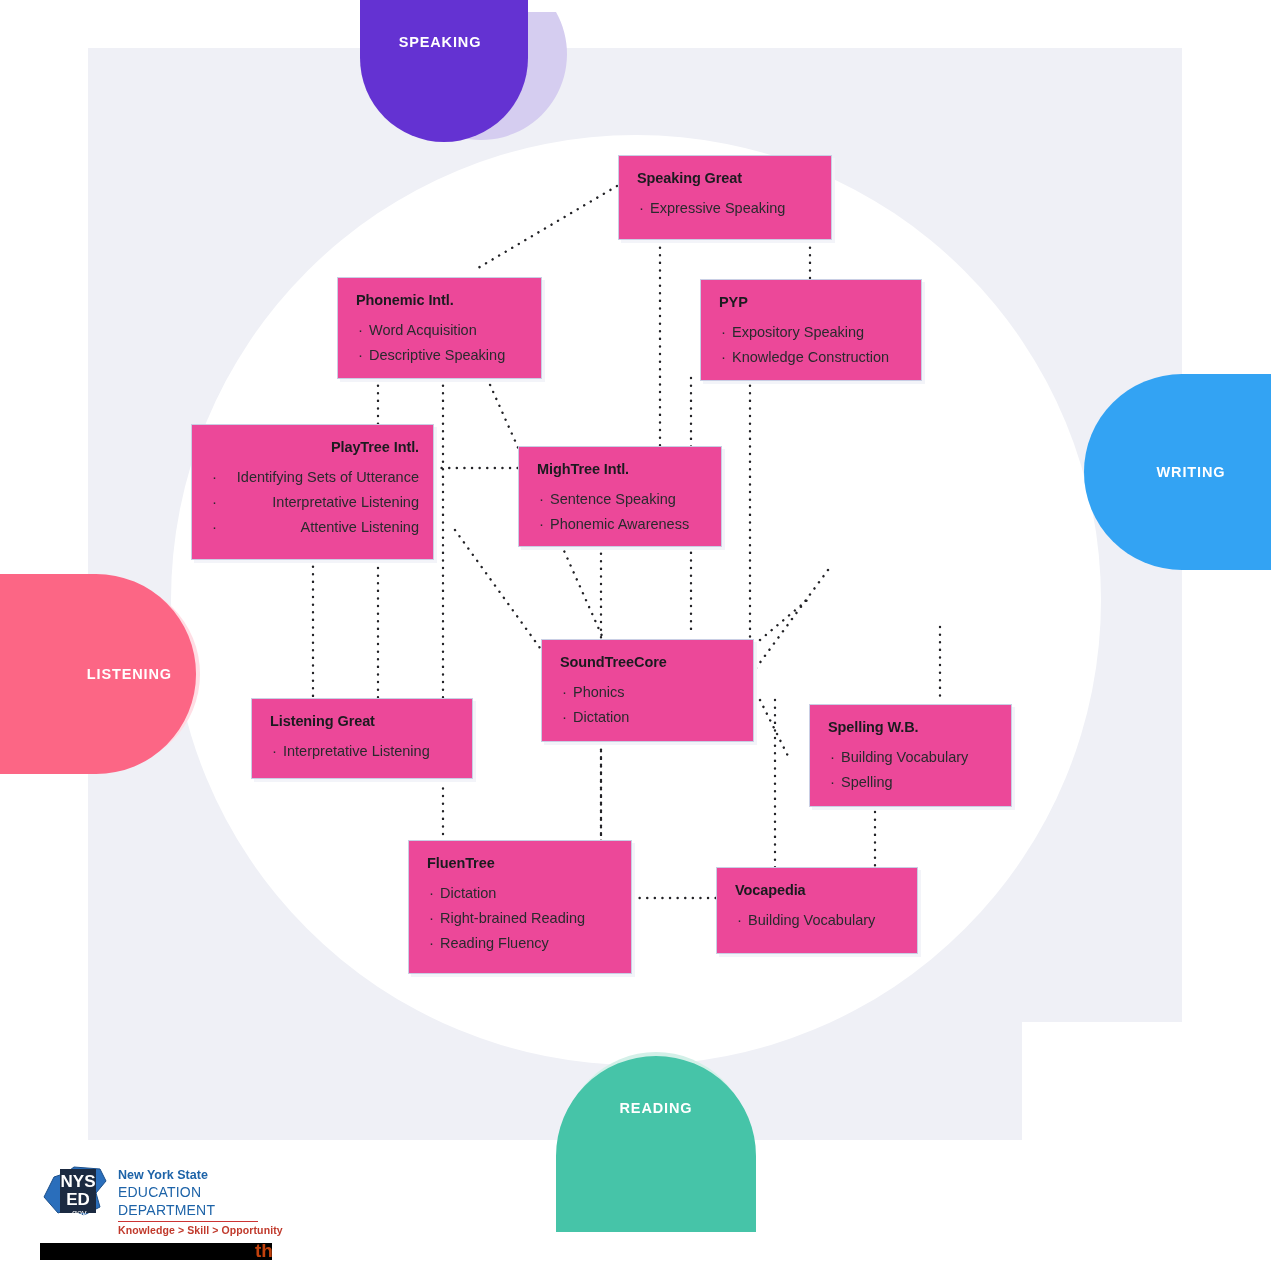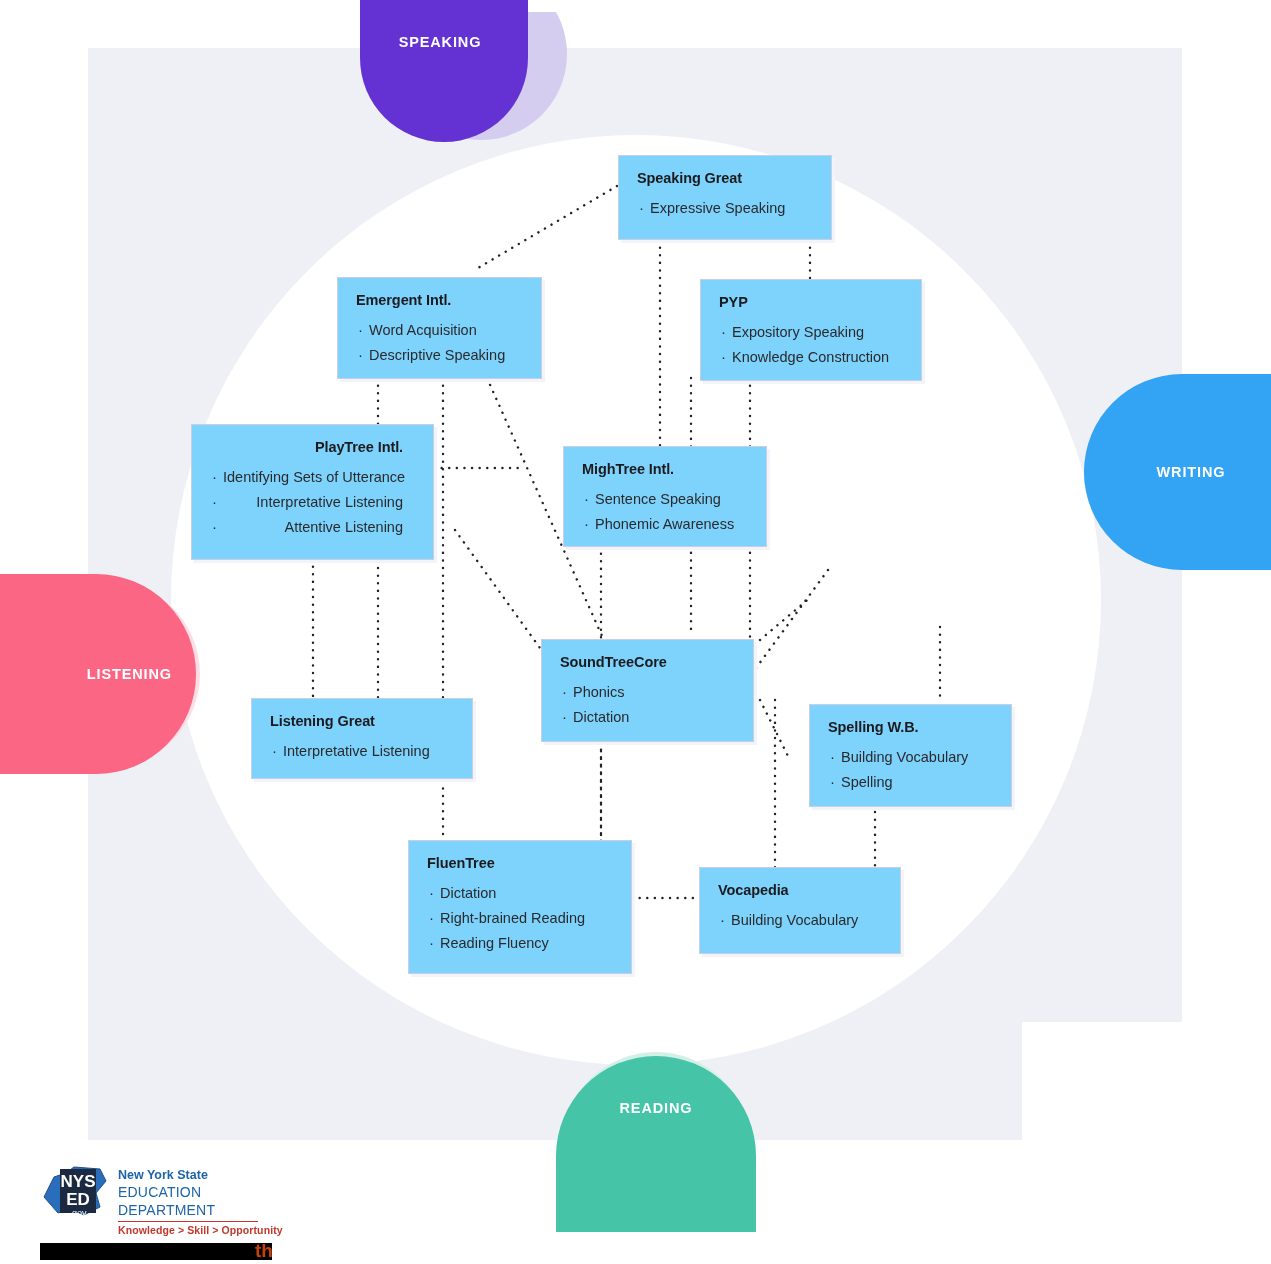--- a/index.html
+++ b/index.html
@@ -15,25 +15,25 @@
 
   
   .badge{position:absolute;}
   .badge .label{
     position:absolute;color:#ffffff;font-weight:bold;font-size:14.5px;
     letter-spacing:.06em;white-space:nowrap;z-index:5;
   }
 
   
   .node{
-    position:absolute;background:#7dd3fc;
+    position:absolute;background:#ec4899;
     border:1px solid #c9cee4;
     box-shadow:3px 3px 0 0 #f3f4f9;
     box-sizing:border-box;
-    padding:14px 30px 14px 18px;
+    padding:14px 14px 14px 18px;
   }
   .node .title{
     font-size:14.5px;font-weight:bold;color:#1b1b1f;
     margin:0 0 9px 0;line-height:1.15;letter-spacing:-0.1px;
   }
   .node ul{list-style:none;margin:0;padding:0;}
   .node li{
     font-size:14.5px;color:#2a2a2e;line-height:1.72;
     white-space:nowrap;padding-left:13px;position:relative;
   }
@@ -145,21 +145,21 @@
   </div>
 
   <div class="node" style="left:618px;top:155px;width:214px;height:85px;">
     <div class="title">Speaking Great</div>
     <ul>
       <li>Expressive Speaking</li>
     </ul>
   </div>
 
   <div class="node" style="left:337px;top:277px;width:205px;height:102px;">
-    <div class="title">Emergent Intl.</div>
+    <div class="title">Phonemic Intl.</div>
     <ul>
       <li>Word Acquisition</li>
       <li>Descriptive Speaking</li>
     </ul>
   </div>
 
   <div class="node" style="left:700px;top:279px;width:222px;height:102px;">
     <div class="title">PYP</div>
     <ul>
       <li>Expository Speaking</li>
@@ -169,21 +169,21 @@
 
   <div class="node" style="left:191px;top:424px;width:243px;height:136px;text-align:right;">
     <div class="title">PlayTree Intl.</div>
     <ul>
       <li>Identifying Sets of Utterance</li>
       <li>Interpretative Listening</li>
       <li>Attentive Listening</li>
     </ul>
   </div>
 
-  <div class="node" style="left:518px;top:446px;width:204px;height:101px;margin-left:45px;">
+  <div class="node" style="left:518px;top:446px;width:204px;height:101px;">
     <div class="title">MighTree Intl.</div>
     <ul>
       <li>Sentence Speaking</li>
       <li>Phonemic Awareness</li>
     </ul>
   </div>
 
 
   <div class="node" style="left:541px;top:639px;width:213px;height:103px;">
     <div class="title">SoundTreeCore</div>
@@ -210,21 +210,21 @@
 
   <div class="node" style="left:408px;top:840px;width:224px;height:134px;">
     <div class="title">FluenTree</div>
     <ul>
       <li>Dictation</li>
       <li>Right-brained Reading</li>
       <li>Reading Fluency</li>
     </ul>
   </div>
 
-  <div class="node" style="left:699px;top:867px;width:202px;height:87px;">
+  <div class="node" style="left:716px;top:867px;width:202px;height:87px;">
     <div class="title">Vocapedia</div>
     <ul>
       <li>Building Vocabulary</li>
     </ul>
   </div>
 
   <div class="logo">
     <svg class="logo-mark" viewBox="0 0 72 58" xmlns="http://www.w3.org/2000/svg">
       <path d="M4,34 L14,14 L26,10 L34,4 L60,6 L66,18 L56,30 L60,44 L44,52 L30,46 L18,50 Z" fill="#2a6ebb" stroke="#1b4f8a" stroke-width="1"></path>
       <rect x="20" y="6" width="36" height="44" fill="#1b2a41"></rect>

